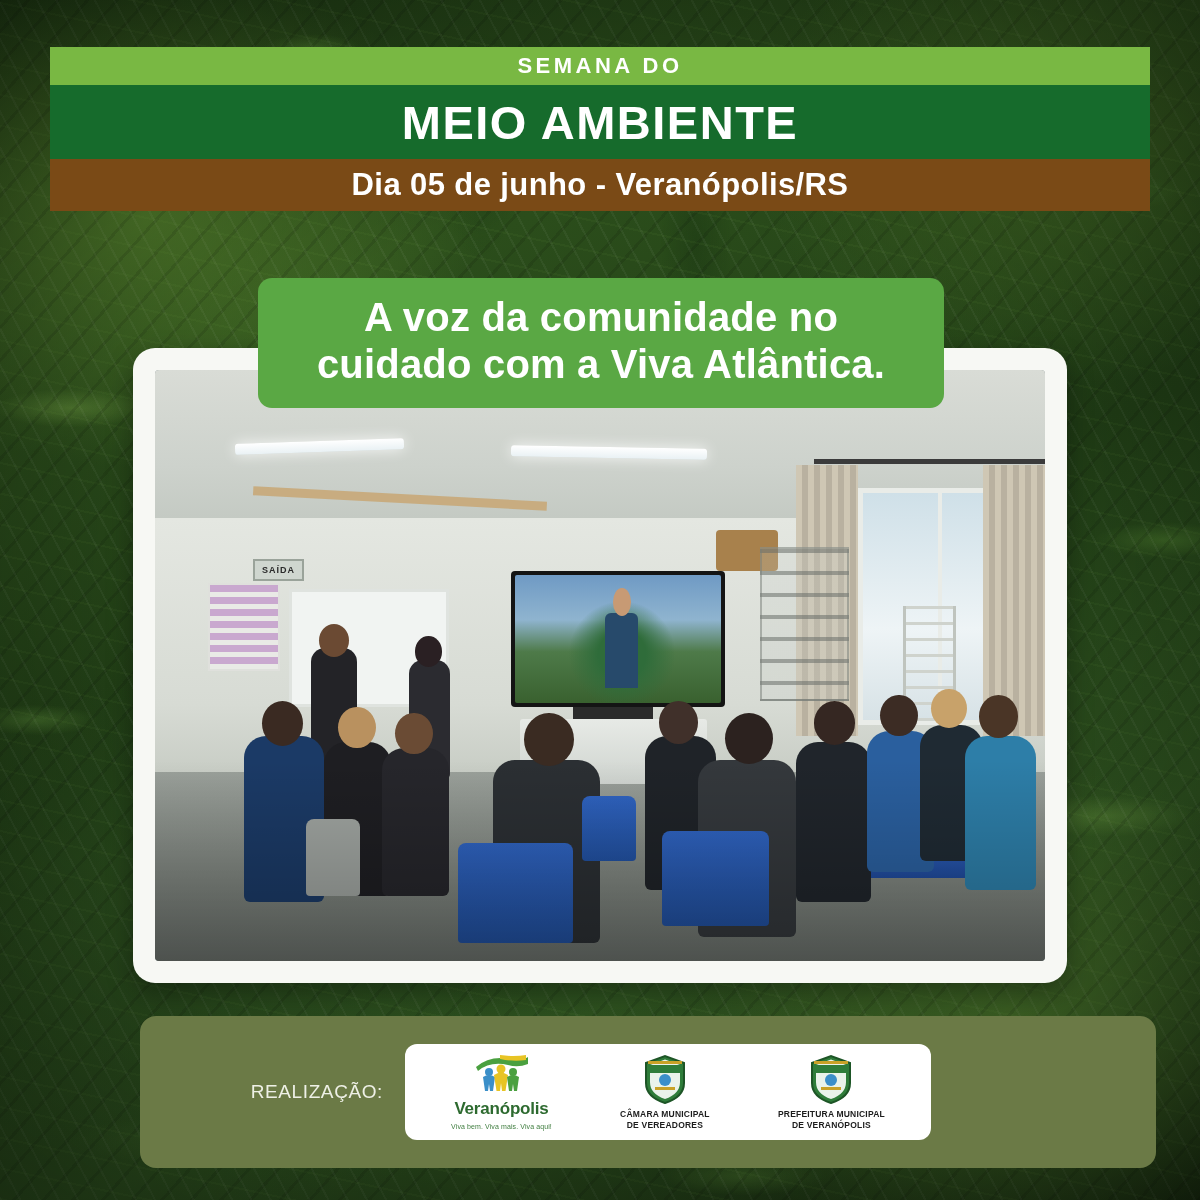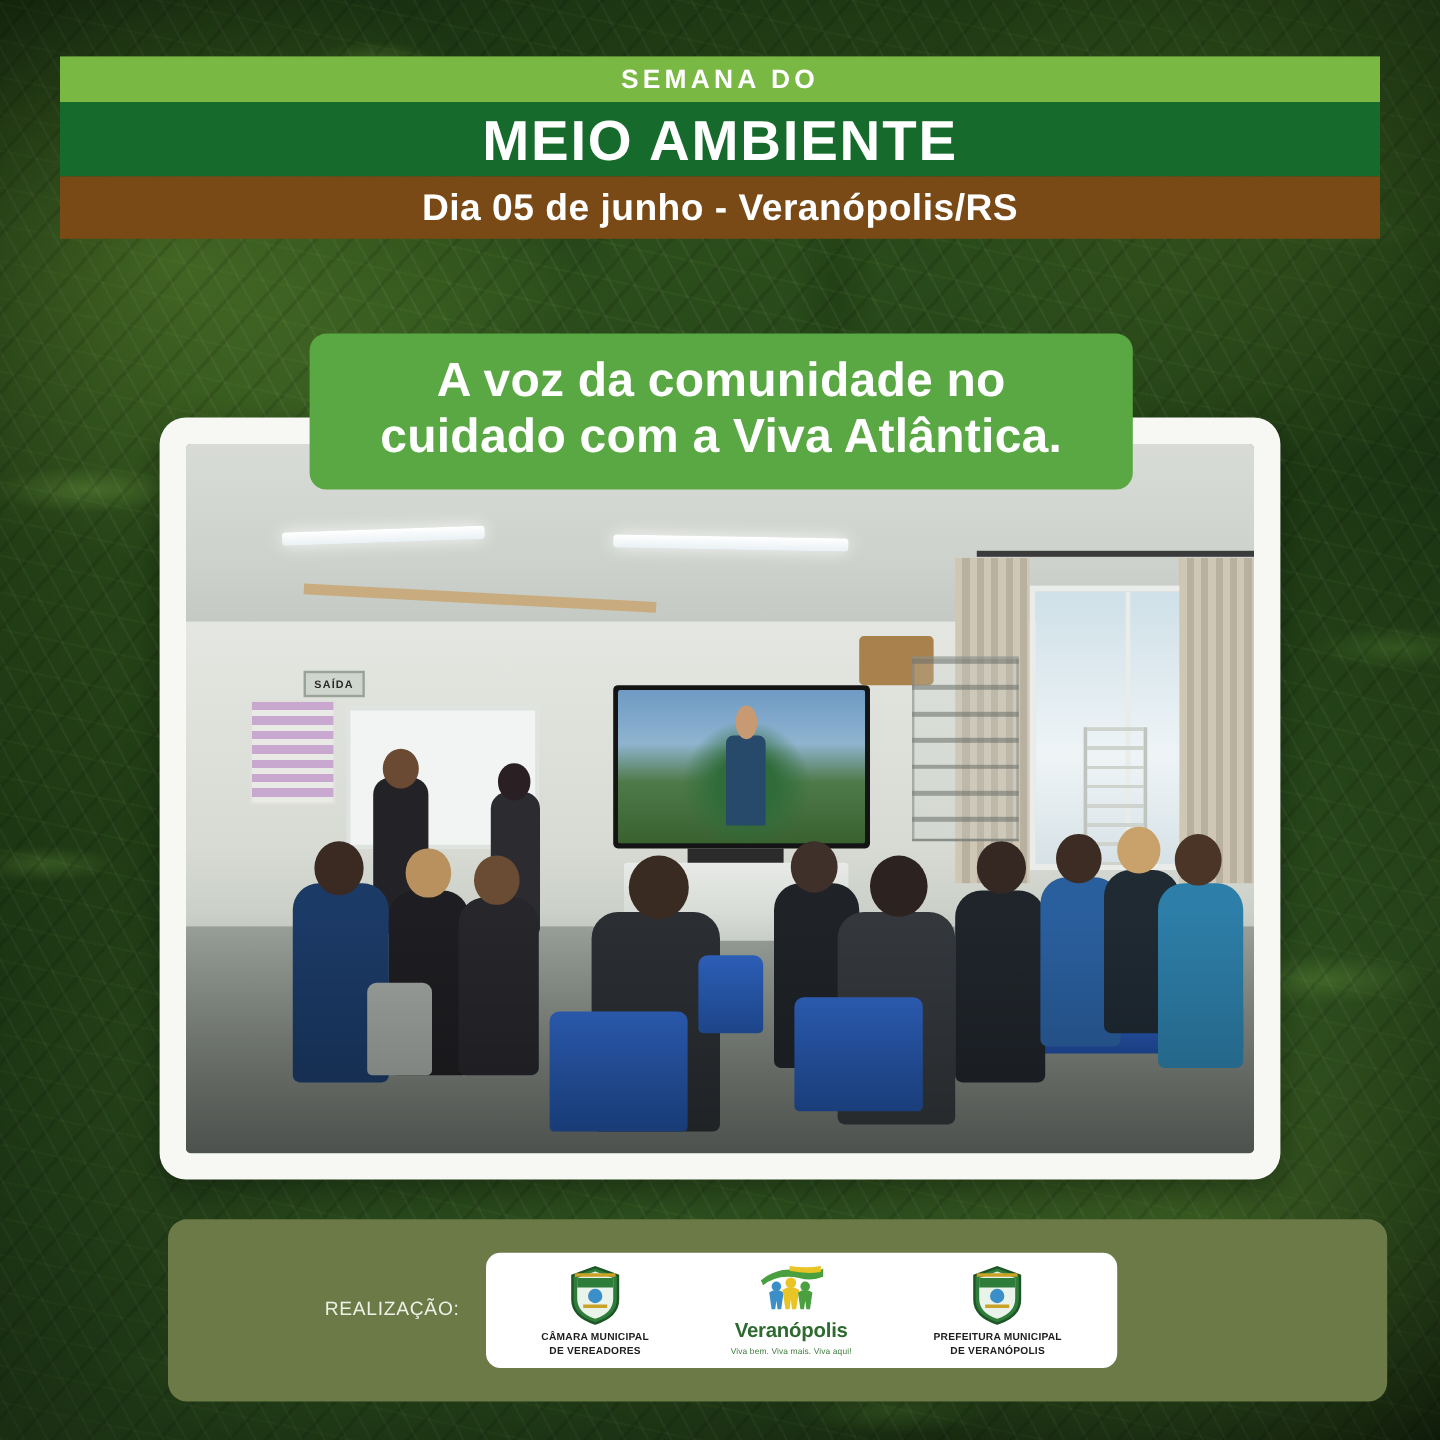--- a/index.html
+++ b/index.html
@@ -67,21 +67,21 @@
     display: flex; align-items: center; justify-content: center;
   }
   .bar-top span {
     color: #ffffff;
     font-weight: bold;
     font-size: 22px;
     letter-spacing: 3.5px;
   }
   .bar-mid {
     background: #166b2c;
-    height: 62px;
+    height: 74px;
     display: flex; align-items: center; justify-content: center;
   }
   .bar-mid span {
     color: #ffffff;
     font-weight: bold;
     font-size: 47px;
     letter-spacing: 1.5px;
   }
   .bar-bot {
     background: #7a4a16;
@@ -270,21 +270,21 @@
     position: absolute;
     left: 140px; top: 1016px;
     width: 1016px; height: 152px;
     background: #6b7a46;
     border-radius: 16px;
     display: flex; align-items: center;
     z-index: 4;
   }
   .realizacao {
     color: #eef0e6;
-    font-size: 16px;
+    font-size: 19px;
     letter-spacing: .6px;
     margin-left: 103px;
     width: 140px;
     text-align: right;
   }
   .logo-box {
     margin-left: 22px;
     background: #ffffff;
     border-radius: 12px;
     height: 96px;
@@ -412,32 +412,20 @@
   </div>
 
   <div class="headline">
     <p>A voz da comunidade no cuidado com a Viva Atlântica.</p>
   </div>
 
   <div class="footer">
     <div class="realizacao">REALIZAÇÃO:</div>
 
     <div class="logo-box">
-
-      <div class="logo">
-        <svg class="crest" viewBox="0 0 46 52">
-          <path d="M4 10 L23 3 L42 10 L42 30 Q42 44 23 50 Q4 44 4 30 Z" fill="#2f7d3a" stroke="#1d5526" stroke-width="2"></path>
-          <path d="M8 12 L23 6.5 L38 12 L38 29 Q38 41 23 46 Q8 41 8 29 Z" fill="#eaf3ea"></path>
-          <path d="M8 12 L38 12 L38 20 L8 20 Z" fill="#2f7d3a"></path>
-          <circle cx="23" cy="27" r="6" fill="#3b8fc9"></circle>
-          <path d="M13 34 L33 34 L33 37 L13 37 Z" fill="#c9a227"></path>
-          <path d="M6 8 L40 8 L40 11 L6 11 Z" fill="#c9a227"></path>
-        </svg>
-        <div class="caption">CÂMARA MUNICIPAL<br>DE VEREADORES</div>
-      </div>
 
       <div class="logo ver-logo">
         <svg width="62" height="40" viewBox="0 0 62 40">
           <path d="M6 12 Q20 0 40 4 Q52 6 58 2 L58 9 Q48 13 38 10 Q20 6 8 16 Z" fill="#4aa03f"></path>
           <path d="M30 0 Q44 2 56 0 L56 5 Q44 7 30 4 Z" fill="#e8c424"></path>
           <circle cx="19" cy="17" r="4" fill="#3b8fc9"></circle>
           <path d="M13 22 q6 -4 12 0 l-2 14 h-3 l-1 -7 -1 7 h-3 z" fill="#3b8fc9"></path>
           <circle cx="31" cy="14" r="4.5" fill="#e8c424"></circle>
           <path d="M24 20 q7 -5 14 0 l-2.5 16 h-3.5 l-1 -8 -1 8 h-3.5 z" fill="#e8c424"></path>
           <circle cx="43" cy="17" r="4" fill="#4aa03f"></circle>
@@ -449,19 +437,31 @@
 
       <div class="logo">
         <svg class="crest" viewBox="0 0 46 52">
           <path d="M4 10 L23 3 L42 10 L42 30 Q42 44 23 50 Q4 44 4 30 Z" fill="#2f7d3a" stroke="#1d5526" stroke-width="2"></path>
           <path d="M8 12 L23 6.5 L38 12 L38 29 Q38 41 23 46 Q8 41 8 29 Z" fill="#eaf3ea"></path>
           <path d="M8 12 L38 12 L38 20 L8 20 Z" fill="#2f7d3a"></path>
           <circle cx="23" cy="27" r="6" fill="#3b8fc9"></circle>
           <path d="M13 34 L33 34 L33 37 L13 37 Z" fill="#c9a227"></path>
           <path d="M6 8 L40 8 L40 11 L6 11 Z" fill="#c9a227"></path>
         </svg>
+        <div class="caption">CÂMARA MUNICIPAL<br>DE VEREADORES</div>
+      </div>
+
+      <div class="logo">
+        <svg class="crest" viewBox="0 0 46 52">
+          <path d="M4 10 L23 3 L42 10 L42 30 Q42 44 23 50 Q4 44 4 30 Z" fill="#2f7d3a" stroke="#1d5526" stroke-width="2"></path>
+          <path d="M8 12 L23 6.5 L38 12 L38 29 Q38 41 23 46 Q8 41 8 29 Z" fill="#eaf3ea"></path>
+          <path d="M8 12 L38 12 L38 20 L8 20 Z" fill="#2f7d3a"></path>
+          <circle cx="23" cy="27" r="6" fill="#3b8fc9"></circle>
+          <path d="M13 34 L33 34 L33 37 L13 37 Z" fill="#c9a227"></path>
+          <path d="M6 8 L40 8 L40 11 L6 11 Z" fill="#c9a227"></path>
+        </svg>
         <div class="caption">PREFEITURA MUNICIPAL<br>DE VERANÓPOLIS</div>
       </div>
 
     </div>
   </div>
 
 </div>
 
 </body></html>

